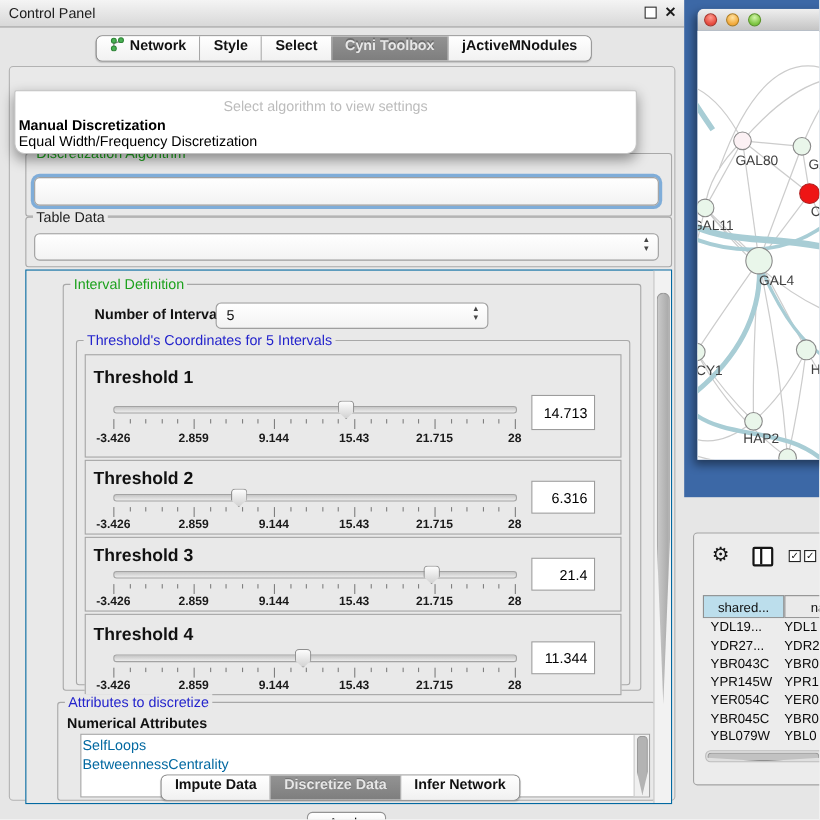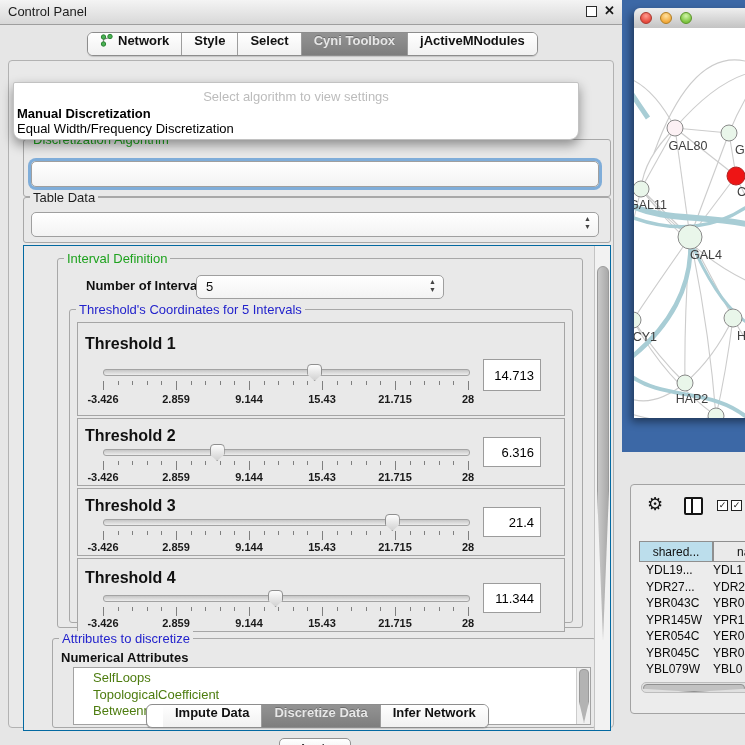--- a/index.html
+++ b/index.html
@@ -12,21 +12,21 @@
   .winbtn{position:absolute;top:6px;cursor:default;}
   #min-btn{left:586px;width:9px;height:9px;border:1.5px solid #2c2c2c;background:#fff;}
   #close-btn{left:604px;top:3px;font-size:13px;font-weight:bold;color:#1a1a1a;}
   .tabbar{position:absolute;display:flex;height:22px;border:1px solid #8d8d8d;border-radius:6px;
     background:#fff;overflow:hidden;box-shadow:0 1px 1px rgba(0,0,0,.15);}
   .tab{display:flex;align-items:flex-start;gap:5px;padding:0 12px;font-size:13px;font-weight:600;color:#111;
     border-right:1px solid #9d9d9d;background:linear-gradient(#fff,#f1f1f1);white-space:nowrap;}
   .tab:last-child{border-right:none;}
   .tab.sel{background:linear-gradient(#939393,#7e7e7e);color:#e7e7e7;text-shadow:0 -1px 0 rgba(0,0,0,.25);}
   #tabs-top{left:87px;top:32px;}
-  #tabs-bottom{left:146px;top:704px;padding-left:16px;}
+  #tabs-bottom{left:146px;top:704px;}
   #outer-panel{position:absolute;left:8px;top:60px;width:604px;height:666px;background:#e9e9e9;
     border:1px solid #b2b2b2;border-radius:4px;}
   .group{position:absolute;border:1px solid #a8a8a8;border-radius:3px;}
   .gtitle{position:absolute;top:-8px;left:6px;background:#e9e9e9;padding:0 3px;font-size:13px;white-space:nowrap;}
   .green{color:#1ea21e;} .blue{color:#2323cc;} .dark{color:#1d1d1d;}
   .combo{position:absolute;background:linear-gradient(#ffffff,#f3f3f3);border:1px solid #9f9f9f;
     border-radius:5px;font-size:13px;color:#111;}
   .combo .val{position:absolute;left:9px;top:3px;}
   .stepper{position:absolute;right:7px;top:2px;font-size:7px;line-height:8px;color:#444;text-align:center;}
   #alg-group{left:14px;top:78px;width:586px;height:56px;}
@@ -57,21 +57,21 @@
     clip-path:polygon(0 0,100% 0,100% 60%,50% 100%,0 60%);}
   .tick{position:absolute;width:1px;background:#7f7f7f;}
   .ticklab{position:absolute;transform:translateX(-50%);font-size:11px;font-weight:bold;color:#1a1a1a;white-space:nowrap;}
   .thr-value{position:absolute;left:405px;width:58px;background:#fff;border:1px solid #9c9c9c;
     font-size:13px;color:#000;text-align:right;padding:0 6px 0 0;box-sizing:border-box;
     display:flex;align-items:center;justify-content:flex-end;}
   #attr-group{left:28px;top:392px;width:542px;height:88px;}
   #attr-sub{position:absolute;left:8px;top:11px;font-size:13px;font-weight:bold;color:#111;}
   #attr-list{position:absolute;left:20px;top:28px;width:516px;height:56px;background:#fff;
     border:1px solid #a2a2a2;overflow:hidden;}
-  #attr-list ul{margin:2px 0 0 0;padding:0 0 0 19px;list-style:none;font-size:13px;color:#4d7c0f;line-height:16.5px;}
+  #attr-list ul{margin:2px 0 0 0;padding:0 0 0 1px;list-style:none;font-size:13px;color:#0369a1;line-height:16.5px;}
   #list-sb{position:absolute;right:0;top:0;width:13px;height:100%;background:#f0f0f0;border-left:1px solid #ccc;}
   #list-sb .thumb{position:absolute;left:2px;top:1px;width:8px;height:52px;border-radius:4px;background:#b3b3b3;border:1px solid #9a9a9a;}
   #apply-btn{position:absolute;left:270px;top:677px;width:70px;height:21px;background:linear-gradient(#ffffff,#e6e6e6);
     border:1px solid #939393;border-radius:5px;font-size:13px;color:#111;text-align:center;line-height:20px;}
   
   #blue-panel{position:absolute;left:622px;top:0;width:123px;height:452px;background:#3c68a6;border-left:3px solid #2f5档488;}
   #mac-win{position:absolute;left:634px;top:8px;width:120px;height:410px;border-radius:6px 6px 0 0;
     box-shadow:-3px 4px 9px rgba(0,0,0,.45);}
   #mac-titlebar{position:absolute;left:0;top:0;width:100%;height:20px;border-radius:6px 0 0 0;
     background:linear-gradient(#efefef,#c3c3c3);border-bottom:1px solid #8e8e8e;}
@@ -317,21 +317,20 @@
             </div>
         </div>
       </div>
 
       <div class="group" id="attr-group">
         <span class="gtitle blue">Attributes to discretize</span>
         <span id="attr-sub">Numerical Attributes</span>
         <div id="attr-list">
           <ul id="attr-ul">
               <li>SelfLoops</li>
-              <li>TopologicalCoefficient</li>
               <li>BetweennessCentrality</li>
             </ul>
           <div id="list-sb">
               <div class="thumb"></div>
             </div>
         </div>
       </div>
 
       <div id="pane-sb">
           <div class="thumb"></div>

